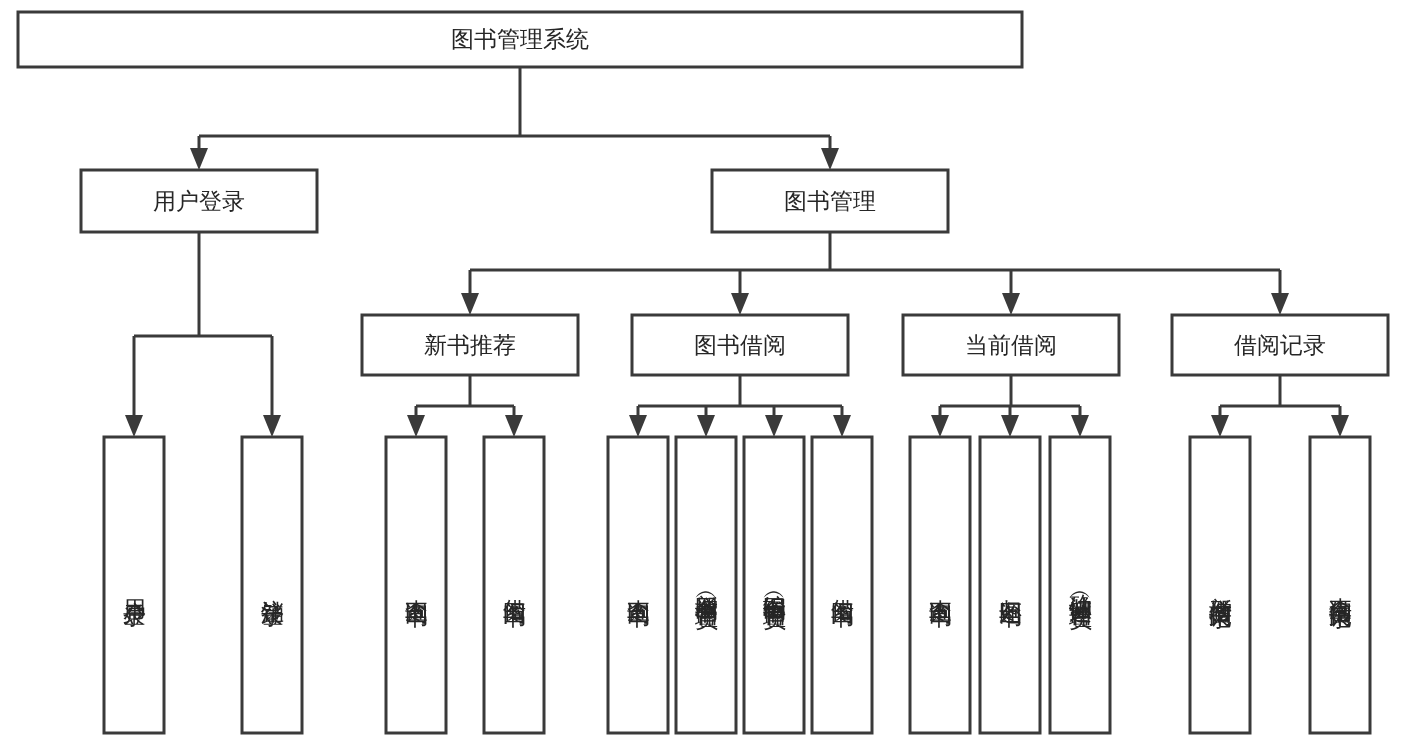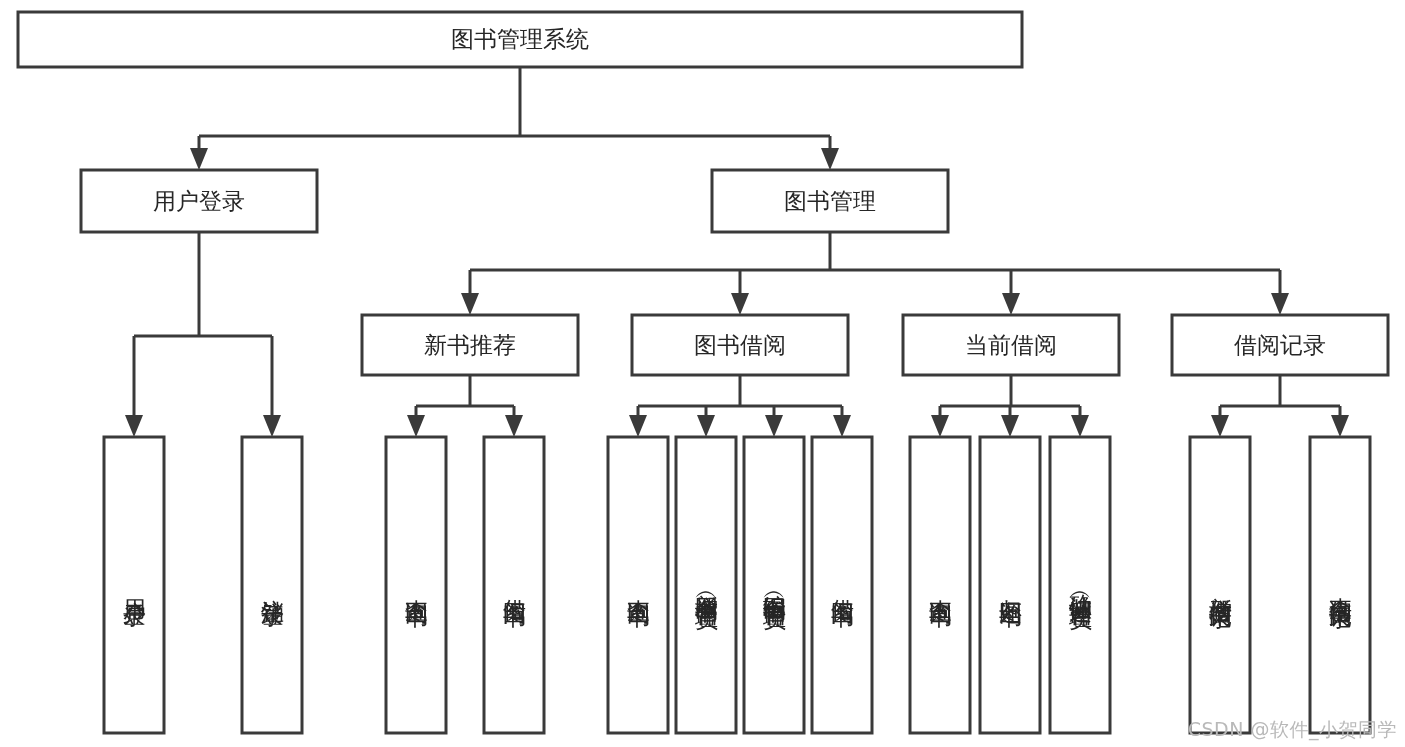--- a/index.html
+++ b/index.html
@@ -207,14 +207,13 @@
       <div class="leaf-label-wrap" style="left: 608px; top: 437px; width: 60px; height: 296px;">查询图书</div>
       <div class="leaf-label-wrap" style="left: 676px; top: 437px; width: 60px; height: 296px;">新增图书（管理员）</div>
       <div class="leaf-label-wrap" style="left: 744px; top: 437px; width: 60px; height: 296px;">编辑图书（管理员）</div>
       <div class="leaf-label-wrap" style="left: 812px; top: 437px; width: 60px; height: 296px;">借阅图书</div>
       <div class="leaf-label-wrap" style="left: 910px; top: 437px; width: 60px; height: 296px;">查询图书</div>
       <div class="leaf-label-wrap" style="left: 980px; top: 437px; width: 60px; height: 296px;">归还图书</div>
       <div class="leaf-label-wrap" style="left: 1050px; top: 437px; width: 60px; height: 296px;">确认归还（管理员）</div>
       <div class="leaf-label-wrap" style="left: 1190px; top: 437px; width: 60px; height: 296px;">新增借阅记录</div>
       <div class="leaf-label-wrap" style="left: 1310px; top: 437px; width: 60px; height: 296px;">查询借阅记录</div>
     </div>
-  <div class="watermark">CSDN @软件_小贺同学</div>
 </div>
 
 </body></html>

